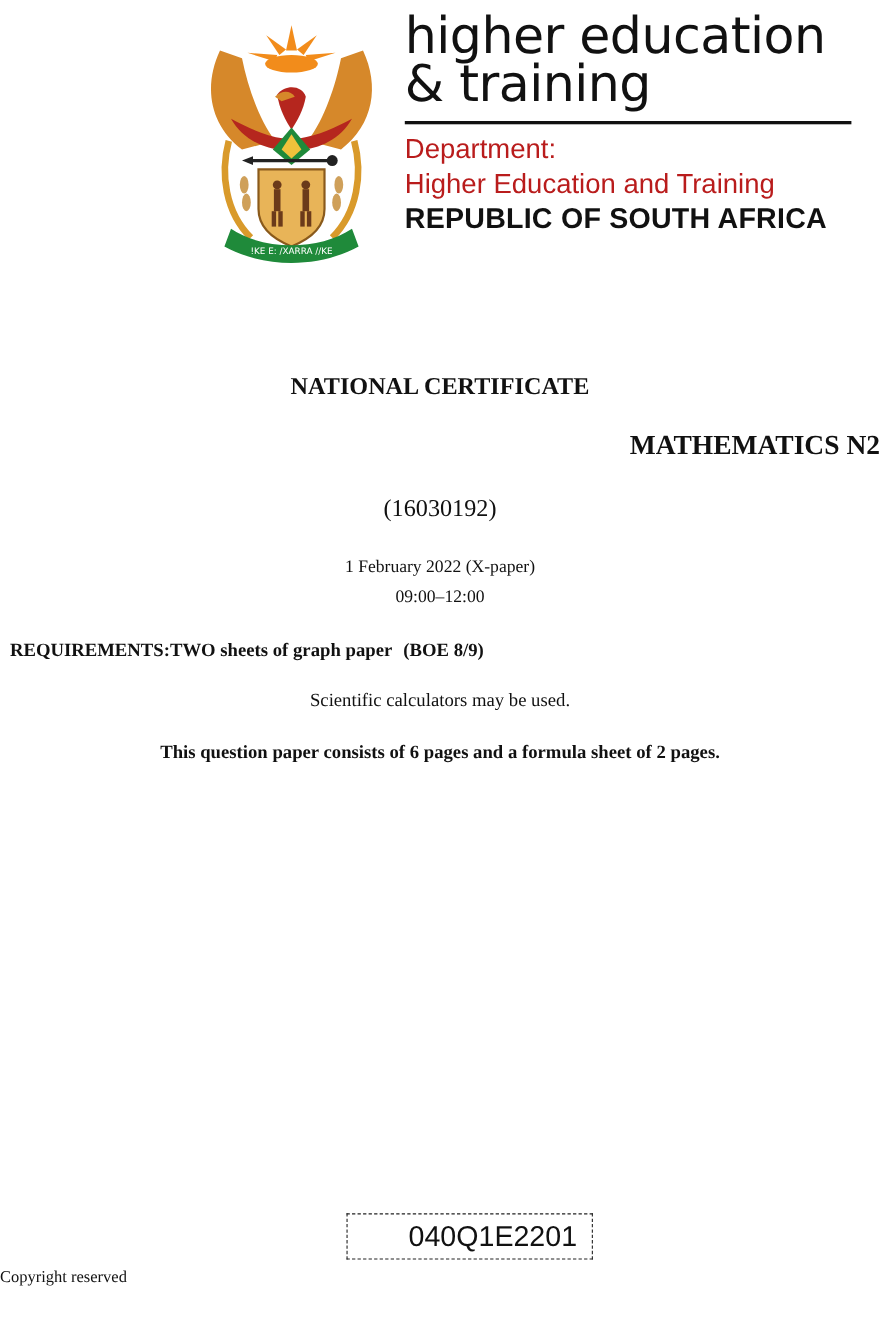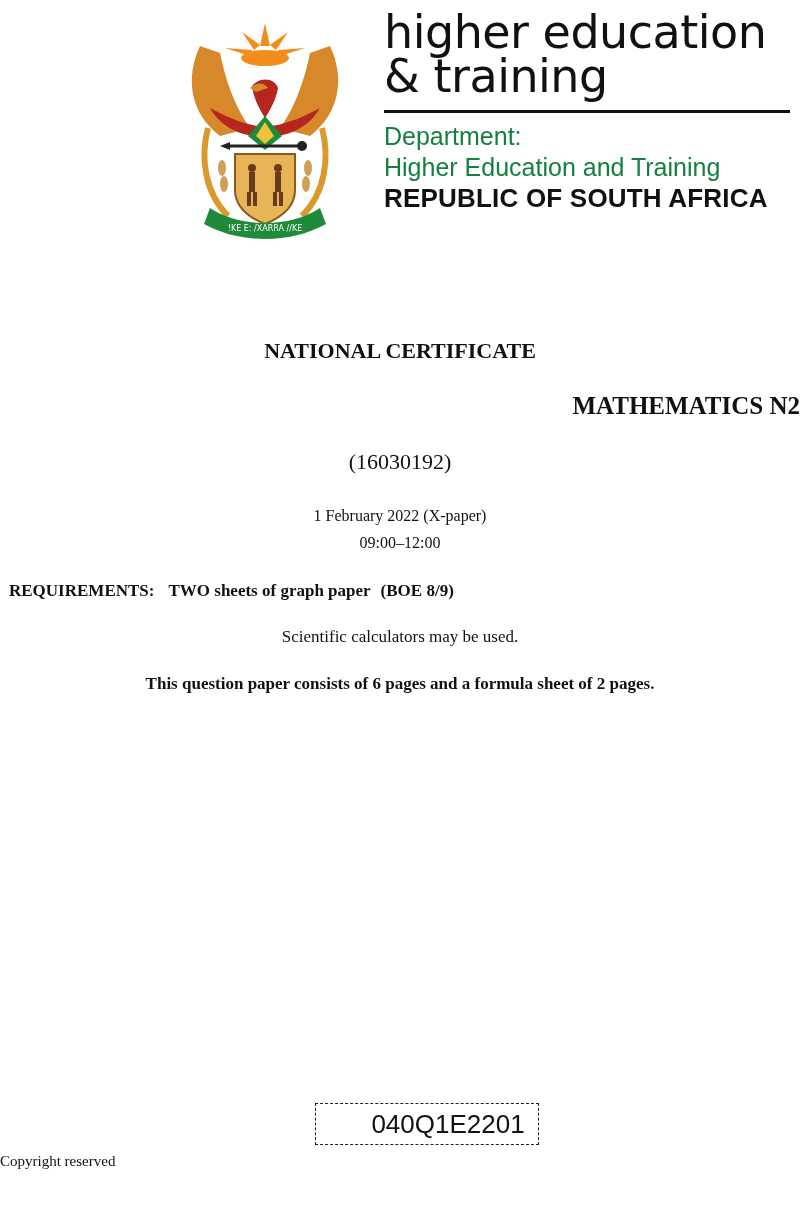--- a/index.html
+++ b/index.html
@@ -1,41 +1,41 @@
 <!DOCTYPE html>
 <html><head>
   <meta charset="utf-8">
   <style>
     html, body { margin: 0; padding: 0; background: #ffffff; }
     body {
       width: 800px; height: 1221px; position: relative; overflow: hidden;
       font-family: "Liberation Serif", serif; color: #111;
     }
     .crest { position: absolute; left: 180px; top: 18px; width: 170px; height: 222px; }
-    .brand { position: absolute; left: 384px; top: 10px; width: 410px; }
+    .brand { position: absolute; left: 368px; top: 10px; width: 410px; }
     .brand .big {
       font-family: "DejaVu Sans", sans-serif; font-size: 46px; line-height: 44px;
       color: #111; letter-spacing: -0.5px; font-weight: normal;
     }
     .brand .rule { height: 3px; background: #111; margin-top: 12px; width: 406px; }
     .brand .dept {
       font-family: "Liberation Sans", sans-serif; font-size: 25px; line-height: 31px;
-      color: #15803d; margin-top: 8px;
+      color: #b91c1c; margin-top: 8px;
     }
     .brand .rsa {
       font-family: "Liberation Sans", sans-serif; font-size: 26px; font-weight: bold;
       line-height: 30px; letter-spacing: 0.2px; white-space: nowrap;
     }
     .center { position: absolute; left: 0; width: 800px; text-align: center; }
     .t1 { top: 338px; font-size: 22px; font-weight: bold; }
     .t2 { top: 392px; font-size: 25px; font-weight: bold; text-align: right; }
     .t3 { top: 449px; font-size: 22px; }
     .t4 { top: 502px; font-size: 16px; font-weight: normal; line-height: 27px; }
     .req { position: absolute; left: 9px; top: 581px; font-size: 17px; font-weight: bold; white-space: nowrap; }
-    .req .val { margin-left: 14px; }
+    .req .val { }
     .req .boe { margin-left: 10px; }
     .t5 { top: 627px; font-size: 17px; font-weight: normal; }
     .t6 { top: 674px; font-size: 17px; font-weight: bold; }
     .code {
       position: absolute; left: 315px; top: 1103px; width: 180px; height: 40px;
       border: 1.5px dashed #222; border-style: dashed;
       font-family: "Liberation Sans", sans-serif; font-size: 26px; text-align: center; line-height: 40px; padding-left: 42px;
     }
     .copy { position: absolute; left: 0; top: 1153px; font-size: 15px; }
   </style>

